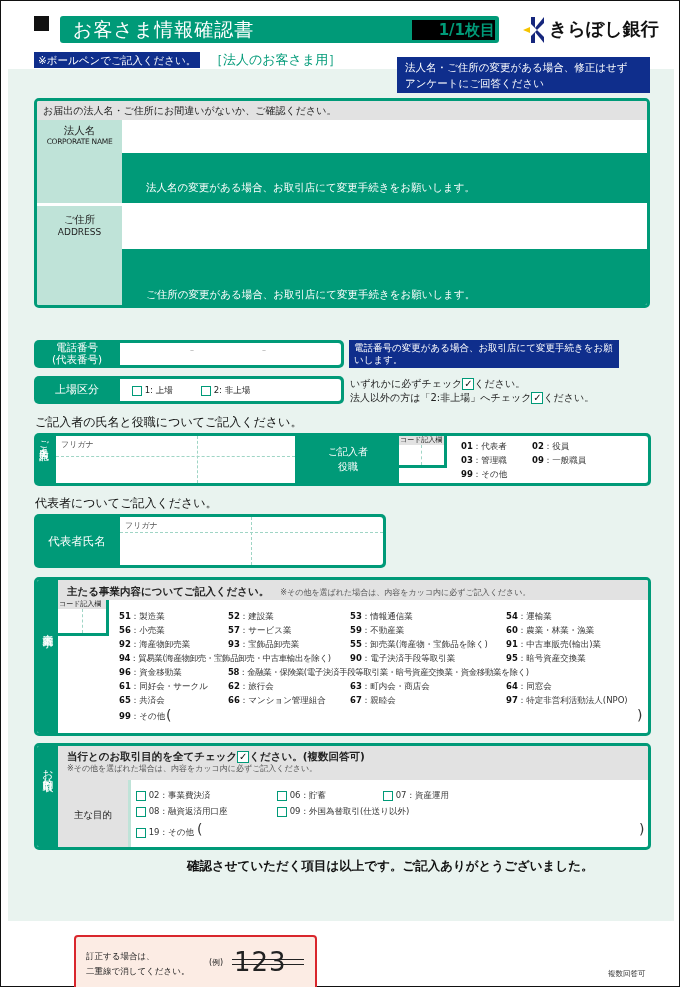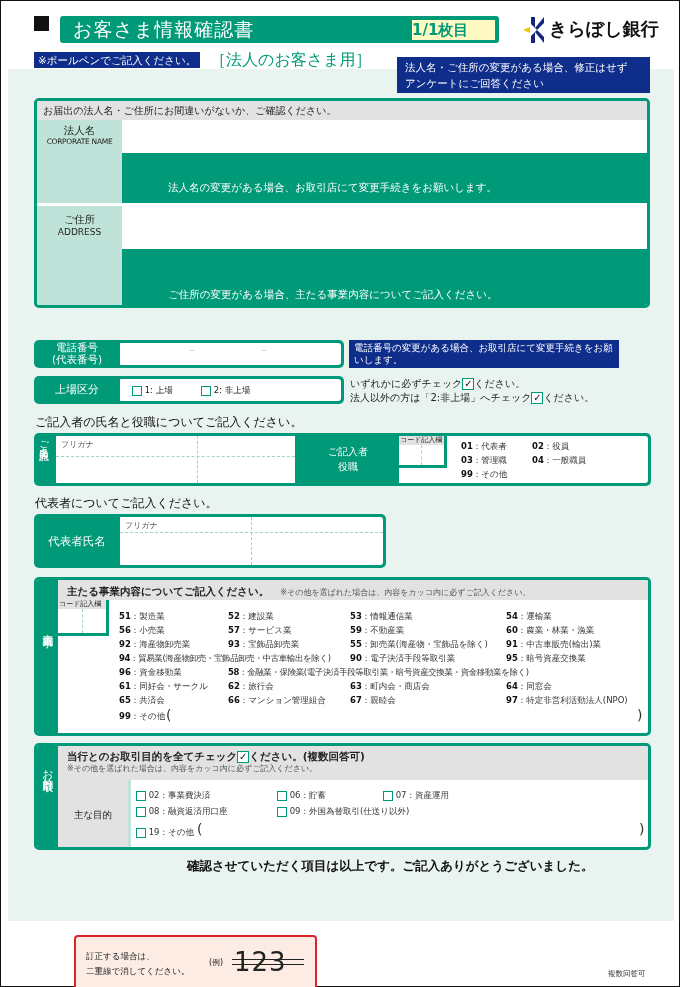--- a/index.html
+++ b/index.html
@@ -9,34 +9,34 @@
   .abs { position: absolute; }
   .green { background: #009a78; }
   .mint { background: #e9f3ef; }
   .gbox { border: 3px solid #009a78; border-radius: 5px; }
   .navy { background: #0f2e8c; color: #fff; }
 
   
   .black-square { left: 33px; top: 15px; width: 15px; height: 15px; background: #111; }
   .title-bar { left: 59px; top: 15px; width: 439px; height: 27px; background: #009a78; border-radius: 3px; }
   .title-text { left: 72px; top: 15px; height: 27px; line-height: 27px; font-size: 19px; color: #fff; letter-spacing: 1px; }
-  .page-count { left: 410px; top: 18px; width: 85px; height: 22px; background: #fef9c3; border: 1px solid #009a78; color: #009a78; font-size: 15px; line-height: 20px; text-align: left; font-weight: bold; }
+  .page-count { left: 410px; top: 18px; width: 85px; height: 22px; background: #000000; border: 1px solid #009a78; color: #009a78; font-size: 15px; line-height: 20px; text-align: right; font-weight: bold; }
   .logo-icon { left: 522px; top: 14px; width: 22px; height: 30px; }
   .logo-text { left: 548px; top: 16px; font-size: 18px; color: #111; letter-spacing: 0; font-weight: bold; }
   .ballpoint-note { left: 33px; top: 51px; height: 16px; padding: 0 4px; font-size: 10.5px; line-height: 16px; }
-  .corp-tag { left: 209px; top: 51px; font-size: 16px; line-height: 16px; color: #009a78; }
+  .corp-tag { left: 209px; top: 51px; font-size: 13px; line-height: 16px; color: #009a78; }
   .mint-area { left: 7px; top: 68px; width: 666px; height: 852px; }
   .change-note { left: 396px; top: 56px; width: 253px; height: 36px; font-size: 10.5px; line-height: 16px; padding: 2px 8px; }
 
   
   .sec1 { left: 33px; top: 97px; width: 616px; height: 210px; background: #fff; overflow: hidden; }
   .sec1-head { left: 0; top: 0; width: 610px; height: 19px; background: #e2e2e2; font-size: 10px; line-height: 19px; padding-left: 6px; }
   .sec1-label { background: #bfe3d8; font-size: 9.5px; text-align: center; line-height: 12px; color: #222; }
   .sec1-input { background: #fff; }
-  .sec1-note { font-size: 10.5px; color: #fff; padding-left: 46px; }
+  .sec1-note { font-size: 10.5px; color: #fff; padding-left: 24px; }
 
   
   .row-label { color: #fff; font-size: 11px; text-align: center; }
   .white { background: #fff; }
   .checkbox { display: inline-block; width: 10px; height: 10px; border: 1px solid #009a78; background: #fff; vertical-align: middle; }
   .chk-on { display: inline-block; width: 12px; height: 12px; border: 1px solid #009a78; background: #fff; vertical-align: middle; font-size: 10px; line-height: 10px; text-align: center; color: #111; font-weight: bold; }
   .note-text { font-size: 10px; line-height: 14px; color: #222; }
   .h2 { font-size: 12px; color: #111; }
   .furigana { font-size: 8px; color: #555; }
   .dash-v { border-left: 1px dashed #9fd5c5; }
@@ -85,21 +85,21 @@
     <div class="abs sec1-input" style="left:85px;top:19px;width:525px;height:33px;"></div>
     <div class="abs green sec1-note" style="left:85px;top:52px;width:525px;height:50px;line-height:14px;padding-top:27px;">法人名の変更がある場合、お取引店にて変更手続きをお願いします。</div>
 
     <div class="abs" style="left:0;top:102px;width:610px;height:3px;background:#fff;"></div>
 
     <div class="abs sec1-label" style="left:0;top:105px;width:85px;height:102px;padding-top:7px;">
       <div style="font-size:10.5px;line-height:13px;">ご住所</div>
       <div style="font-size:9px;line-height:12px;">ADDRESS</div>
     </div>
     <div class="abs sec1-input" style="left:85px;top:105px;width:525px;height:43px;"></div>
-    <div class="abs green sec1-note" style="left:85px;top:148px;width:525px;height:60px;line-height:14px;padding-top:38px;">ご住所の変更がある場合、主たる事業内容についてご記入ください。</div>
+    <div class="abs green sec1-note" style="left:85px;top:148px;width:525px;height:60px;line-height:14px;padding-top:38px;">ご住所の変更がある場合、お取引店にて変更手続きをお願いします。</div>
   </div>
 
   <div class="abs green" style="left:33px;top:339px;width:310px;height:28px;border-radius:5px;">
     <div class="abs row-label" style="left:0;top:1px;width:86px;line-height:12px;font-size:10.5px;">
       <div>電話番号</div>
       <div>(代表番号)</div>
     </div>
     <div class="abs white" style="left:86px;top:3px;width:221px;height:22px;border-radius:0 3px 3px 0;">
       <span class="abs" style="left:70px;top:3px;font-size:8px;color:#aaa;">–</span>
       <span class="abs" style="left:142px;top:3px;font-size:8px;color:#aaa;">–</span>
@@ -133,21 +133,21 @@
       <div>役職</div>
     </div>
     <div class="abs white" style="left:365px;top:3px;width:249px;height:47px;border-radius:0 3px 3px 0;">
       <div class="abs" style="left:0;top:0;width:48px;height:32px;border-right:3px solid #009a78;border-bottom:3px solid #009a78;">
         <div class="code-box-title">コード記入欄</div>
         <div class="abs dash-v" style="left:22px;top:9px;height:20px;"></div>
       </div>
       <div class="abs item" style="left:62px;top:5px;"><b>01</b>：<span>代表者</span></div>
       <div class="abs item" style="left:133px;top:5px;"><b>02</b>：<span>役員</span></div>
       <div class="abs item" style="left:62px;top:19px;"><b>03</b>：<span>管理職</span></div>
-      <div class="abs item" style="left:133px;top:19px;"><b>04</b>：<span>一般職員</span></div>
+      <div class="abs item" style="left:133px;top:19px;"><b>09</b>：<span>一般職員</span></div>
       <div class="abs item" style="left:62px;top:33px;"><b>99</b>：<span>その他</span></div>
     </div>
   </div>
 
   <div class="abs h2" style="left:34px;top:494px;">代表者についてご記入ください。</div>
   <div class="abs green" style="left:33px;top:513px;width:352px;height:54px;border-radius:5px;">
     <div class="abs row-label" style="left:0;top:0;width:86px;line-height:54px;font-size:11.5px;">代表者氏名</div>
     <div class="abs white" style="left:86px;top:3px;width:263px;height:48px;border-radius:0 3px 3px 0;">
       <span class="abs furigana" style="left:5px;top:3px;">フリガナ</span>
       <div class="abs dash-h" style="left:0;top:15px;width:263px;"></div>

